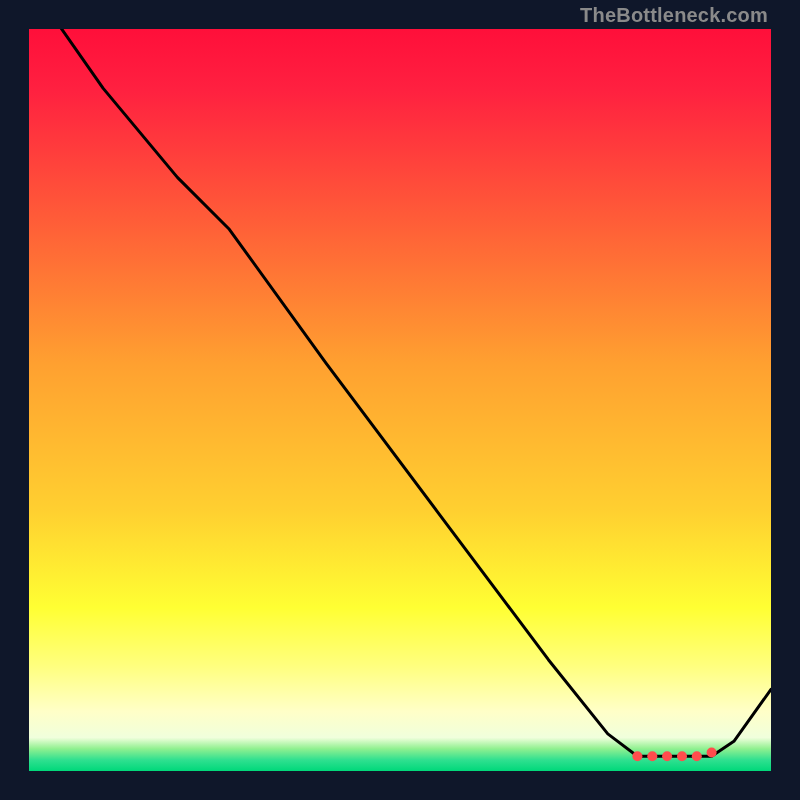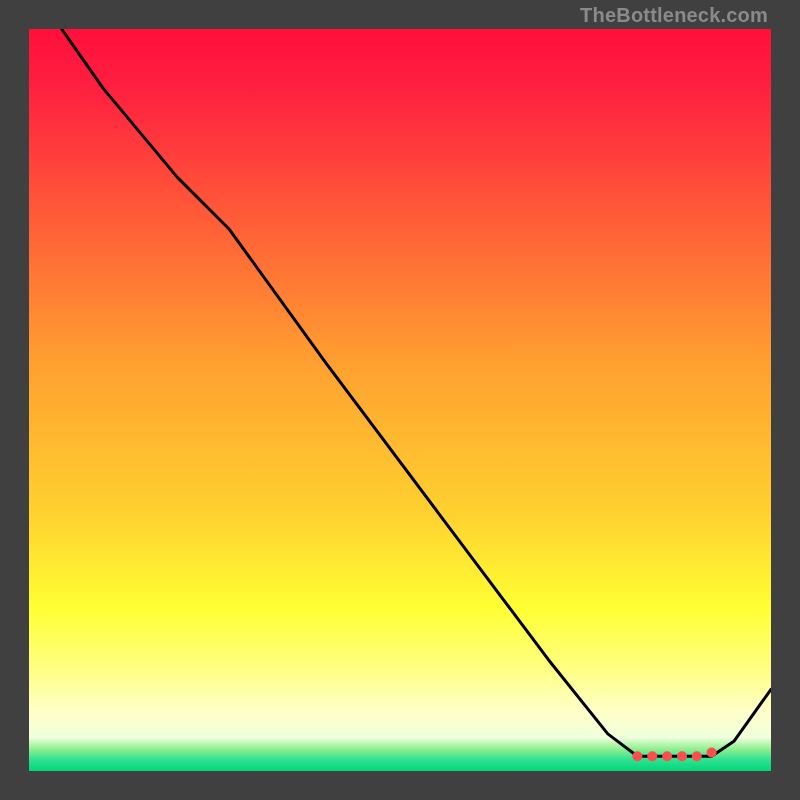--- a/index.html
+++ b/index.html
@@ -7,21 +7,21 @@
     padding: 0;
     width: 800px;
     height: 800px;
     background: #000;
     overflow: hidden;
   }
   .frame {
     position: relative;
     width: 800px;
     height: 800px;
-    background: #404040;
+    background: #0f172a;
   }
   .plot-area {
     position: absolute;
     left: 29px;
     top: 29px;
     width: 742px;
     height: 742px;
     overflow: hidden;
   }
   .watermark {

